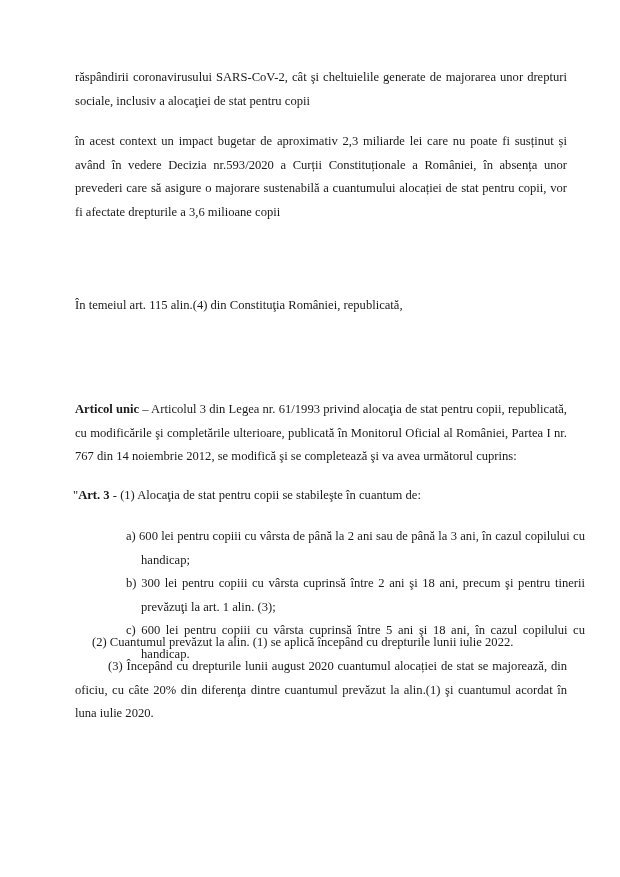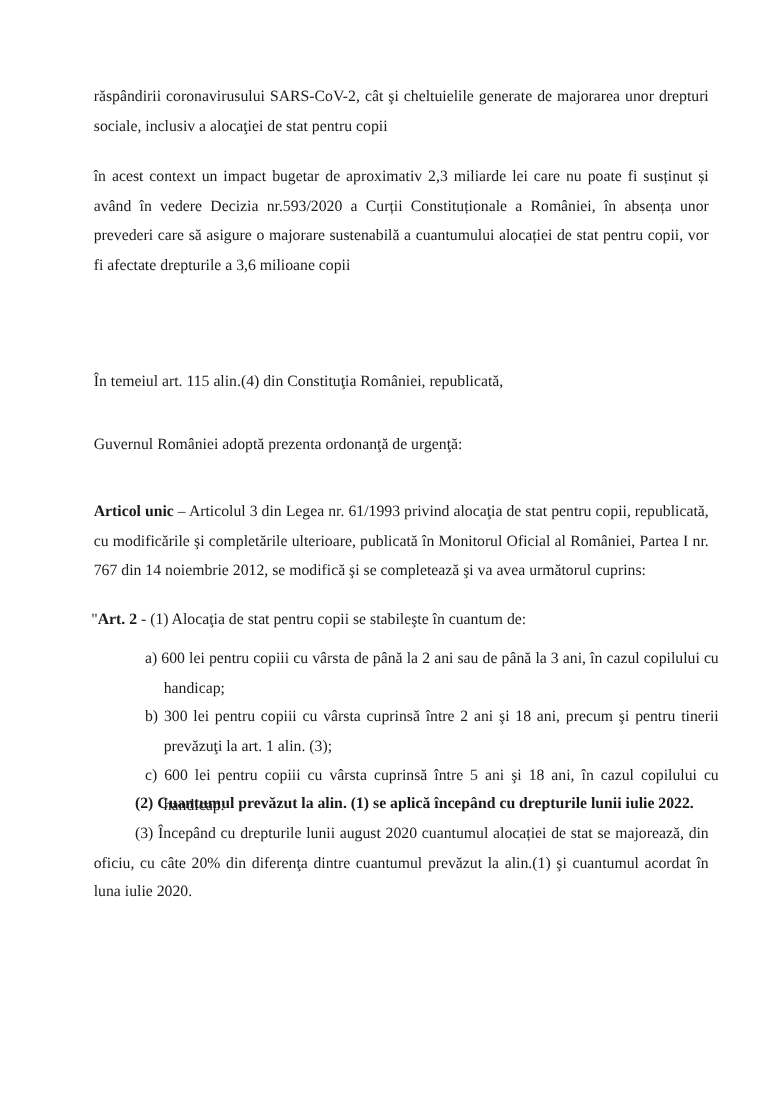--- a/index.html
+++ b/index.html
@@ -1,47 +1,46 @@
 <!DOCTYPE html>
 <html><head>
 <meta charset="utf-8">
 <style>
   html, body { margin:0; padding:0; background:#ffffff; }
   body { width:620px; height:877px; position:relative; overflow:hidden;
          font-family:"Liberation Serif", "DejaVu Serif", serif; color:#1a1a1a; font-size:12.6px; }
   .page { position:absolute; left:0; top:0; width:620px; height:877px; background:#fff; }
   .p { position:absolute; left:75px; width:492px; line-height:23.5px; text-align:justify; margin:0; }
-  .li { position:absolute; left:108px; width:459px; line-height:23.5px; text-align:justify; margin:8px;
+  .li { position:absolute; left:108px; width:459px; line-height:23.5px; text-align:justify; margin:18px;
         padding-left:15px; text-indent:-15px; box-sizing:border-box; }
   .ind { text-indent:33px; }
   b { font-weight:bold; }
 </style>
 </head>
 <body>
 
 <div class="page">
 
   <p class="p" style="top:66px;">răspândirii coronavirusului SARS-CoV-2, cât şi cheltuielile generate de majorarea unor drepturi sociale, inclusiv a alocaţiei de stat pentru copii</p>
 
   <p class="p" style="top:130px;">în acest context un impact bugetar de aproximativ 2,3 miliarde lei care nu poate fi susținut și având în vedere Decizia nr.593/2020 a Curții Constituționale a României, în absența unor prevederi care să asigure o majorare sustenabilă a cuantumului alocației de stat pentru copii, vor fi afectate drepturile a 3,6 milioane copii</p>
 
 
   <p class="p" style="top:294px;">În temeiul art. 115 alin.(4) din Constituţia României, republicată,</p>
 
-  <p class="p" style="top:344px;">Guvernul României adoptă prezenta ordonanţă de urgenţă:</p>
 
   <p class="p" style="top:398px;"><b>Articol unic</b><span> – Articolul 3 din Legea nr. 61/1993 privind alocaţia de stat pentru copii, republicată, cu modificările şi completările ulterioare, publicată în Monitorul Oficial al României, Partea I nr. 767 din 14 noiembrie 2012, se modifică şi se completează şi va avea următorul cuprins:</span></p>
 
-  <p class="p" style="top:484px; left:73px;"><span>"</span><b>Art. 2</b><span> - (1) Alocaţia de stat pentru copii se stabileşte în cuantum de:</span></p>
+  <p class="p" style="top:484px; left:73px;"><span>"</span><b>Art. 3</b><span> - (1) Alocaţia de stat pentru copii se stabileşte în cuantum de:</span></p>
 
   <p class="li" style="top:507px;">a) 600 lei pentru copiii cu vârsta de până la 2 ani sau de până la 3 ani, în cazul copilului cu handicap;</p>
 
   <p class="li" style="top:554px;">b) 300 lei pentru copiii cu vârsta cuprinsă între 2 ani şi 18 ani, precum şi pentru tinerii prevăzuţi la art. 1 alin. (3);</p>
 
   <p class="li" style="top:601px;">c) 600 lei pentru copiii cu vârsta cuprinsă între 5 ani şi 18 ani, în cazul copilului cu handicap.</p>
 
-  <p class="p" style="top:631px; left:108px; width:459px;font-weight:bold;">(2) Cuantumul prevăzut la alin. (1) se aplică începând cu drepturile lunii iulie 2022.</p>
+  <p class="p" style="top:631px; left:92px; width:459px;">(2) Cuantumul prevăzut la alin. (1) se aplică începând cu drepturile lunii iulie 2022.</p>
 
   <p class="p ind" style="top:655px;">(3) Începând cu drepturile lunii august 2020 cuantumul alocației de stat se majorează, din oficiu, cu câte 20% din diferenţa dintre cuantumul prevăzut la alin.(1) şi cuantumul acordat în luna iulie 2020.</p>
 
 
 
 </div>
 
 </body></html>

